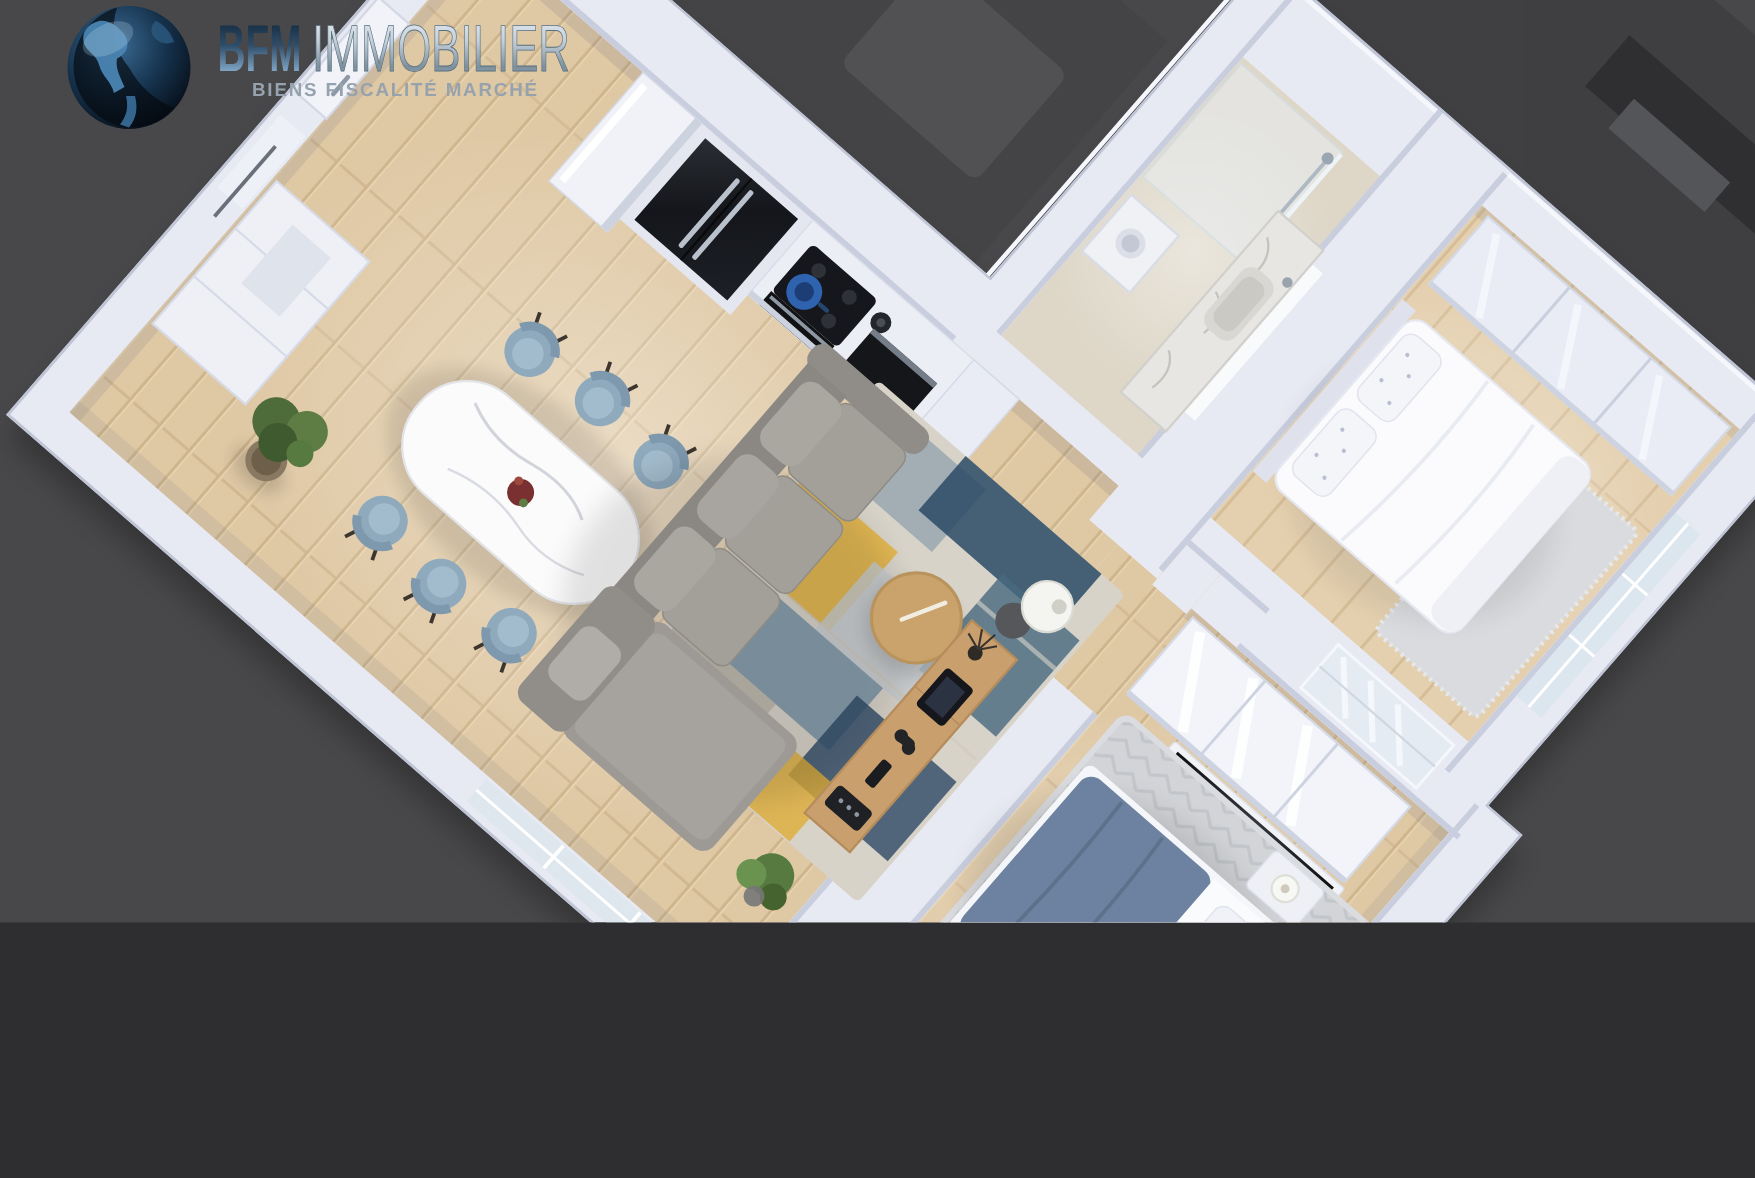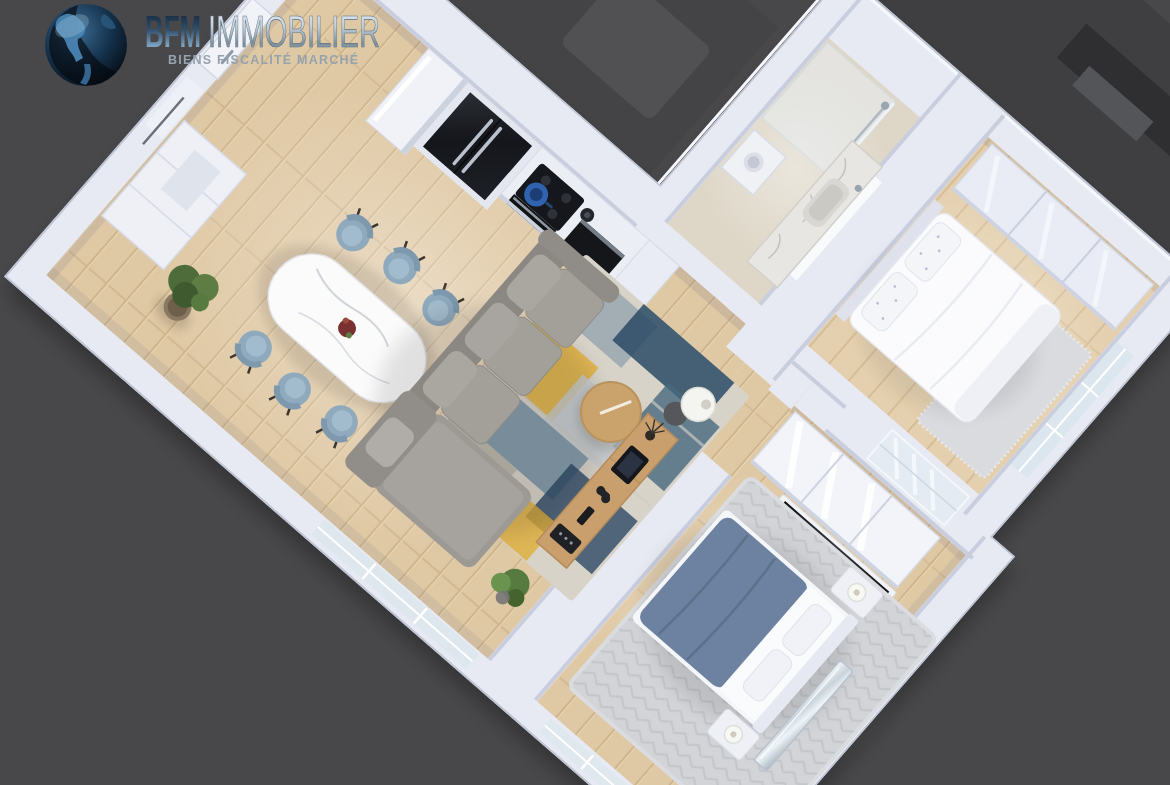--- a/index.html
+++ b/index.html
@@ -1,16 +1,16 @@
 <!DOCTYPE html>
 <html><head>
 <meta charset="utf-8">
 <style>
   html,body{margin:0;padding:0;background:#2e2e30;}
-  .stage{position:relative;width:1170px;height:785px;overflow:hidden;background:#48484a;
+  .stage{position:relative;width:1170px;height:615px;overflow:hidden;background:#48484a;
          font-family:"Liberation Sans",sans-serif;}
   svg{display:block}
   text{font-family:"Liberation Sans",sans-serif;}
 </style>
 </head>
 <body>
 
 <div class="stage">
 <svg width="1170" height="785" viewBox="0 0 1170 785">
   <defs>

